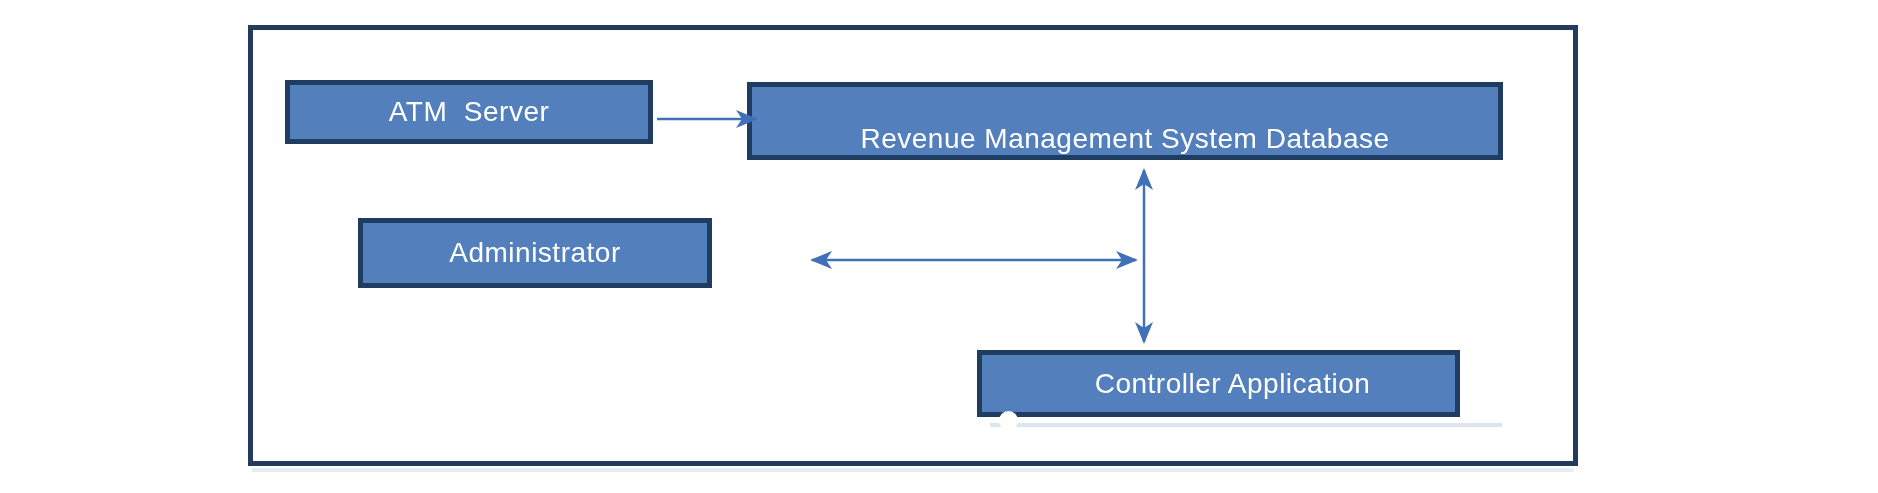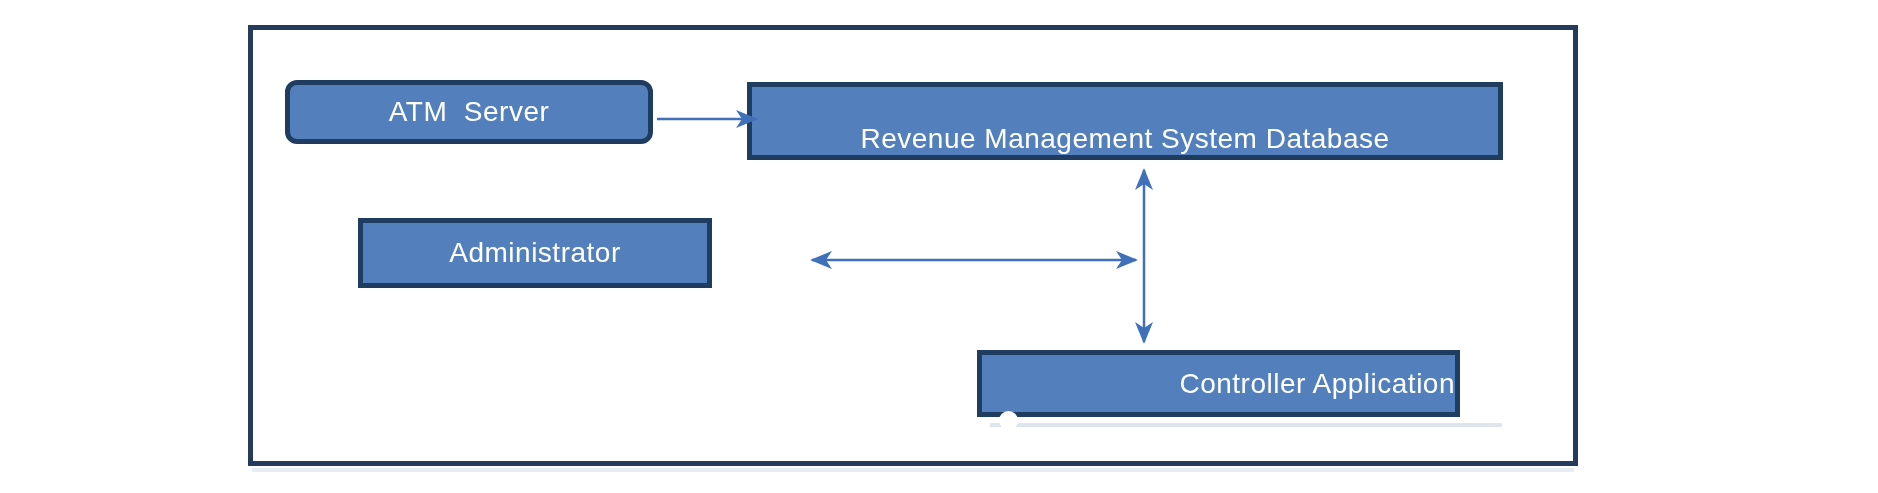--- a/index.html
+++ b/index.html
@@ -43,25 +43,25 @@
     justify-content: center;
     z-index: 2;
     box-sizing: border-box;
   }
   .node-label {
     color: var(--label-text, #ffffff);
     font-size: 28px;
     letter-spacing: 0.5px;
     white-space: pre;
   }
-  .node-atm        { left: 285px; top:  80px; width: 368px; height: 64px; border-radius: 12px; }
+  .node-atm        { left: 285px; top:  80px; width: 368px; height: 64px; }
   .node-revenue    { left: 747px; top:  82px; width: 756px; height: 78px; align-items: flex-end; }
   .node-admin      { left: 358px; top: 218px; width: 354px; height: 70px; }
   .node-controller { left: 977px; top: 350px; width: 483px; height: 67px;
-                     justify-content: flex-end; padding-left: 28px; }
+                     justify-content: center; padding-left: 28px; }
   .controller-shadow {
     position: absolute;
     left: 990px;
     top: 423px;
     width: 512px;
     height: 4px;
     background: #dfe5ec;
     z-index: 1;
   }
   .edges {

